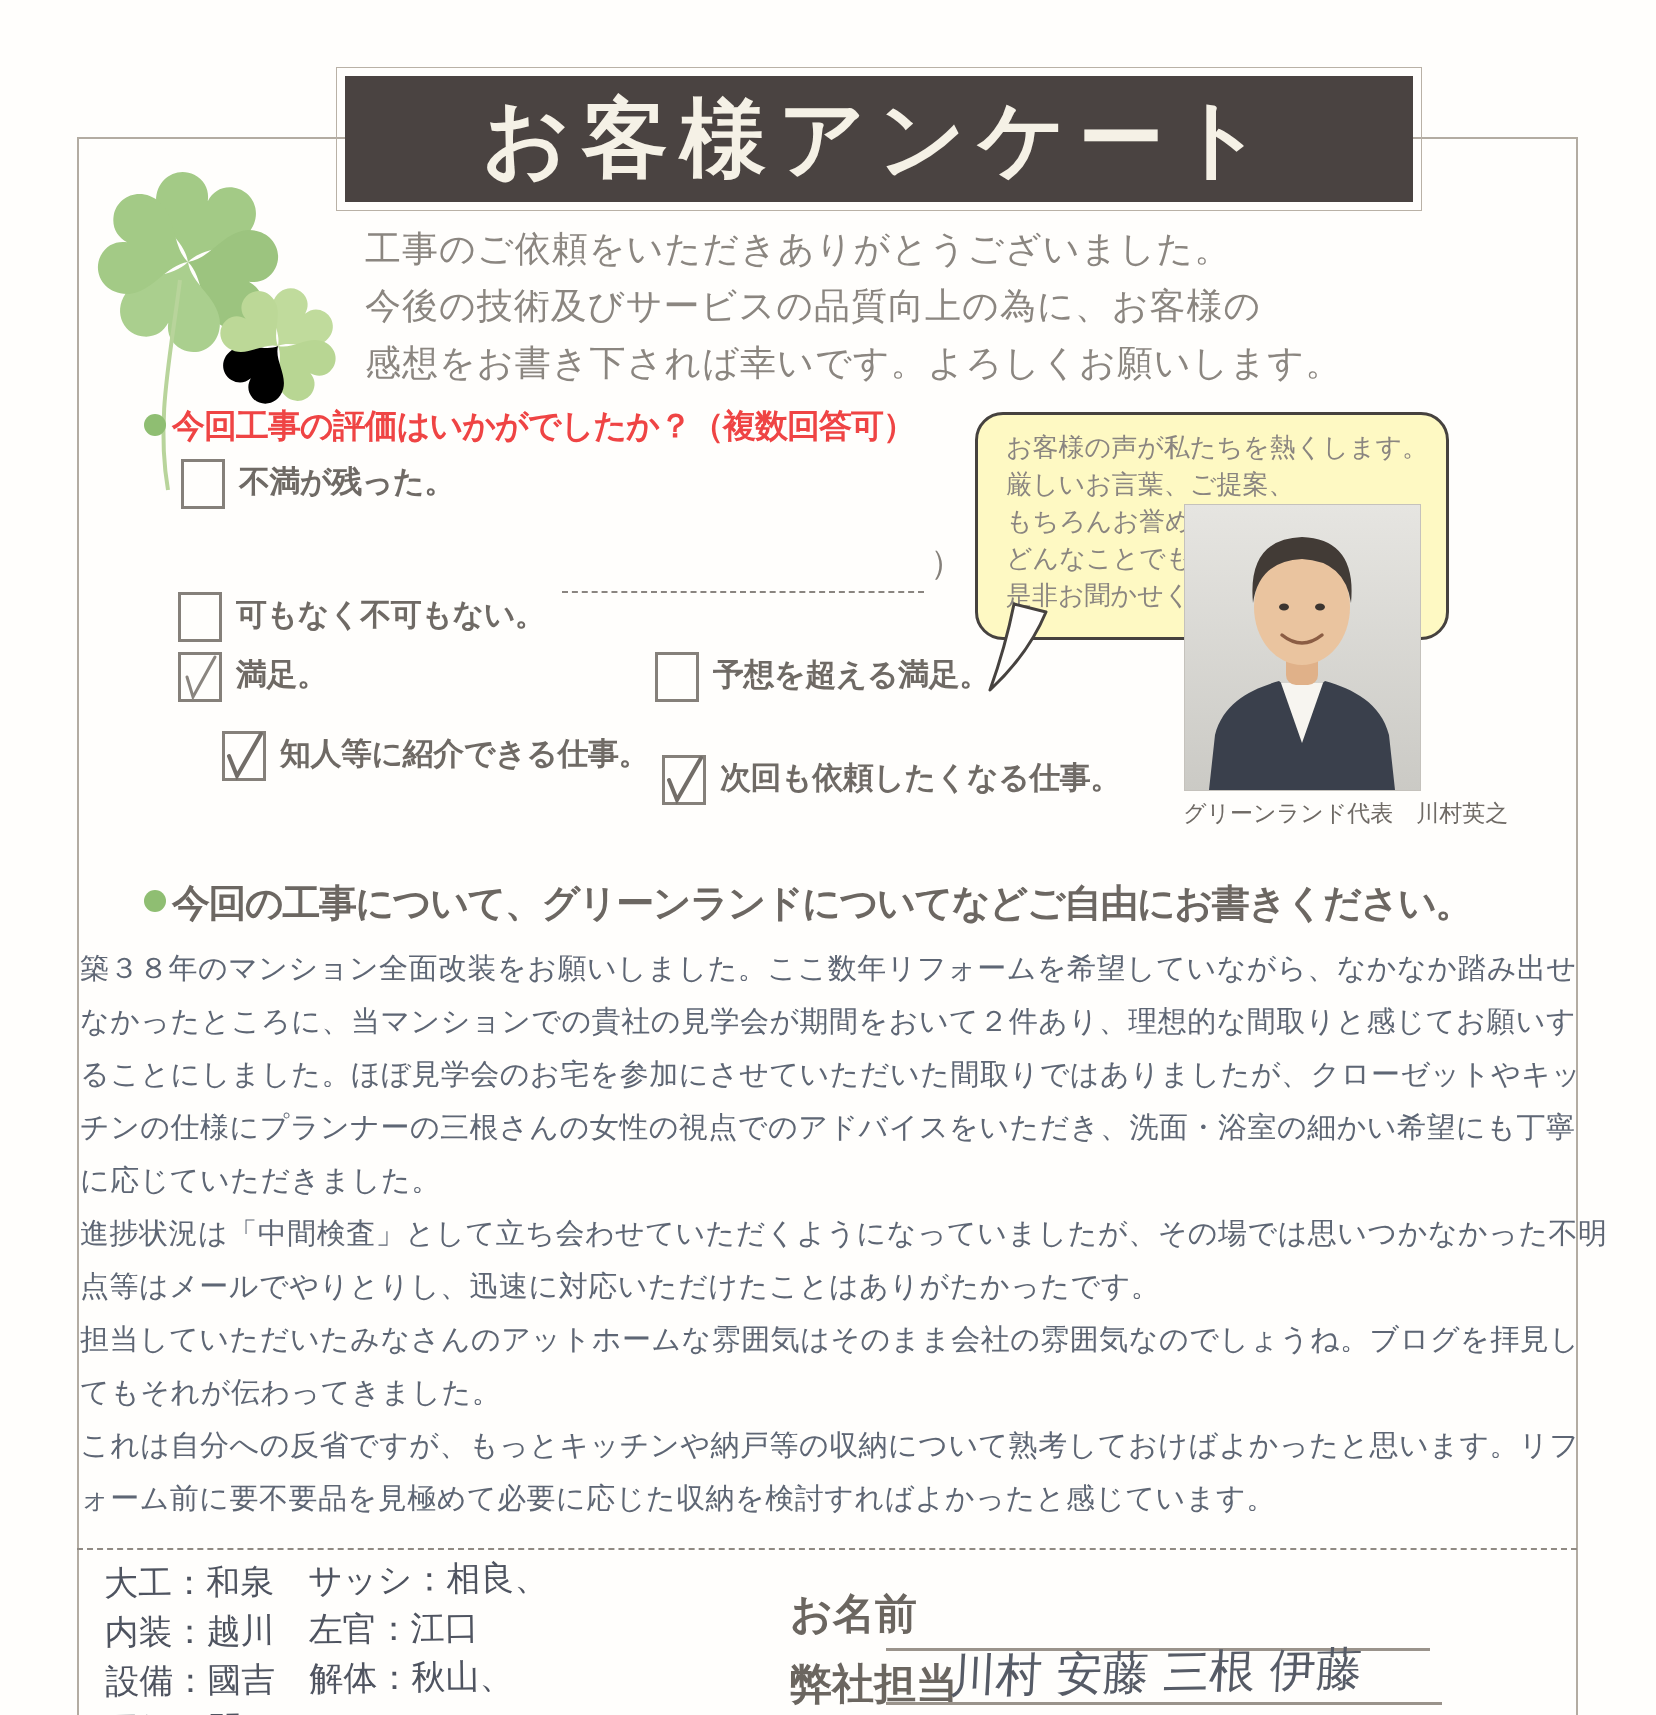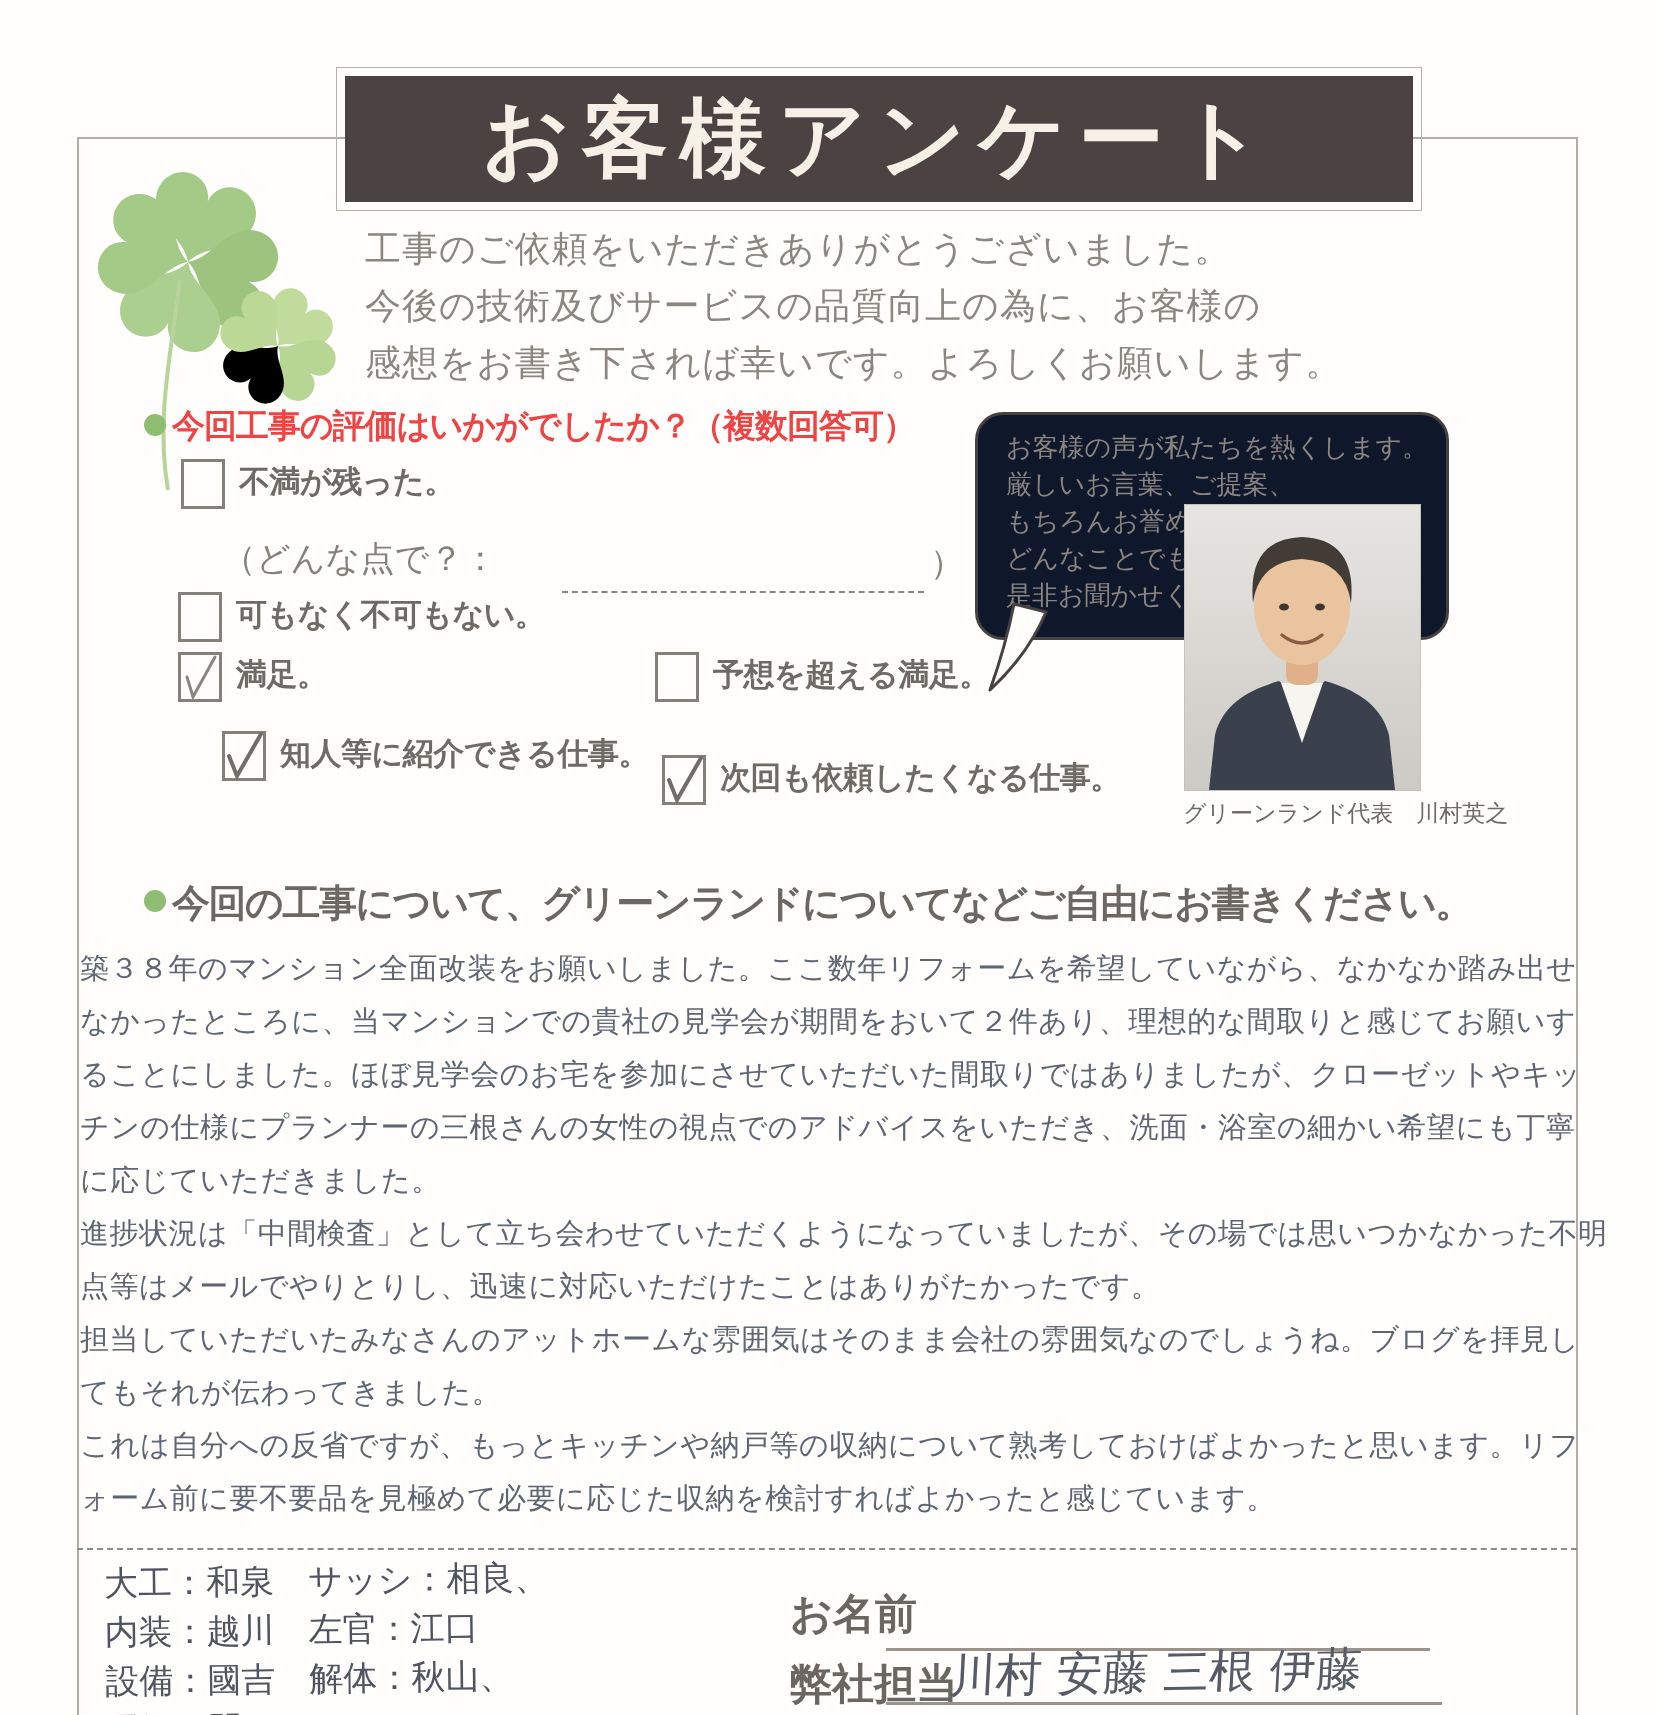--- a/index.html
+++ b/index.html
@@ -29,21 +29,21 @@
   .checkbox{position:relative;width:38px;height:44px;border:3px solid #85807a;background:transparent;flex:0 0 auto;}
   .checkbox svg{display:none;position:absolute;left:-6px;top:-4px;}
   .checkbox.checked svg{display:block;}
   .opt-label{color:#6f6a65;font-size:31px;font-weight:600;line-height:46px;white-space:nowrap;letter-spacing:-0.5px;}
   .detail-row{position:absolute;left:222px;top:536px;color:#85807a;font-size:34px;white-space:nowrap;}
   .detail-line{position:absolute;left:562px;top:590px;width:362px;border-bottom:2px dashed #8a8580;height:1px;}
   .detail-close{position:absolute;left:930px;top:540px;color:#85807a;font-size:34px;}
   
   .bubble{
     position:absolute;left:975px;top:412px;width:468px;height:222px;
-    border:3px solid #46423f;border-radius:28px;background:#0f172a;z-index:2;
+    border:3px solid #46423f;border-radius:28px;background:#fef9c3;z-index:2;
   }
   .bubble-text{position:absolute;left:28px;top:14px;color:#8a8580;font-size:26px;line-height:37px;white-space:nowrap;}
   .bubble-tail{position:absolute;left:988px;top:600px;z-index:3;}
   
   .photo{position:absolute;left:1185px;top:505px;width:235px;height:285px;z-index:4;box-shadow:0 0 0 1px #c5c2bc;}
   .caption{position:absolute;left:1183px;top:798px;color:#6f6a65;font-size:23px;white-space:nowrap;z-index:4;}
   
   .comment{position:absolute;left:80px;top:942px;color:#5e6674;font-family:"Liberation Serif",serif;font-size:29px;line-height:53px;letter-spacing:0.5px;white-space:nowrap;}
   
   .sep{position:absolute;left:77px;top:1548px;width:1500px;border-top:2px dashed #908a83;height:0;}
@@ -90,21 +90,20 @@
   <div class="bullet" style="left:144px;top:414px;"></div>
   <div class="q1-heading">今回工事の評価はいかがでしたか？（複数回答可）</div>
 
   <div class="opt" style="left:181px;top:459px;">
     <span class="checkbox">
       
     </span>
     <span class="opt-label">不満が残った。</span>
   </div>
 
-  <div class="detail-row">（どんな点で？：</div>
   <div class="detail-line"></div>
   <div class="detail-close">）</div>
 
   <div class="opt" style="left:178px;top:592px;">
     <span class="checkbox">
       
     </span>
     <span class="opt-label">可もなく不可もない。</span>
   </div>
 

